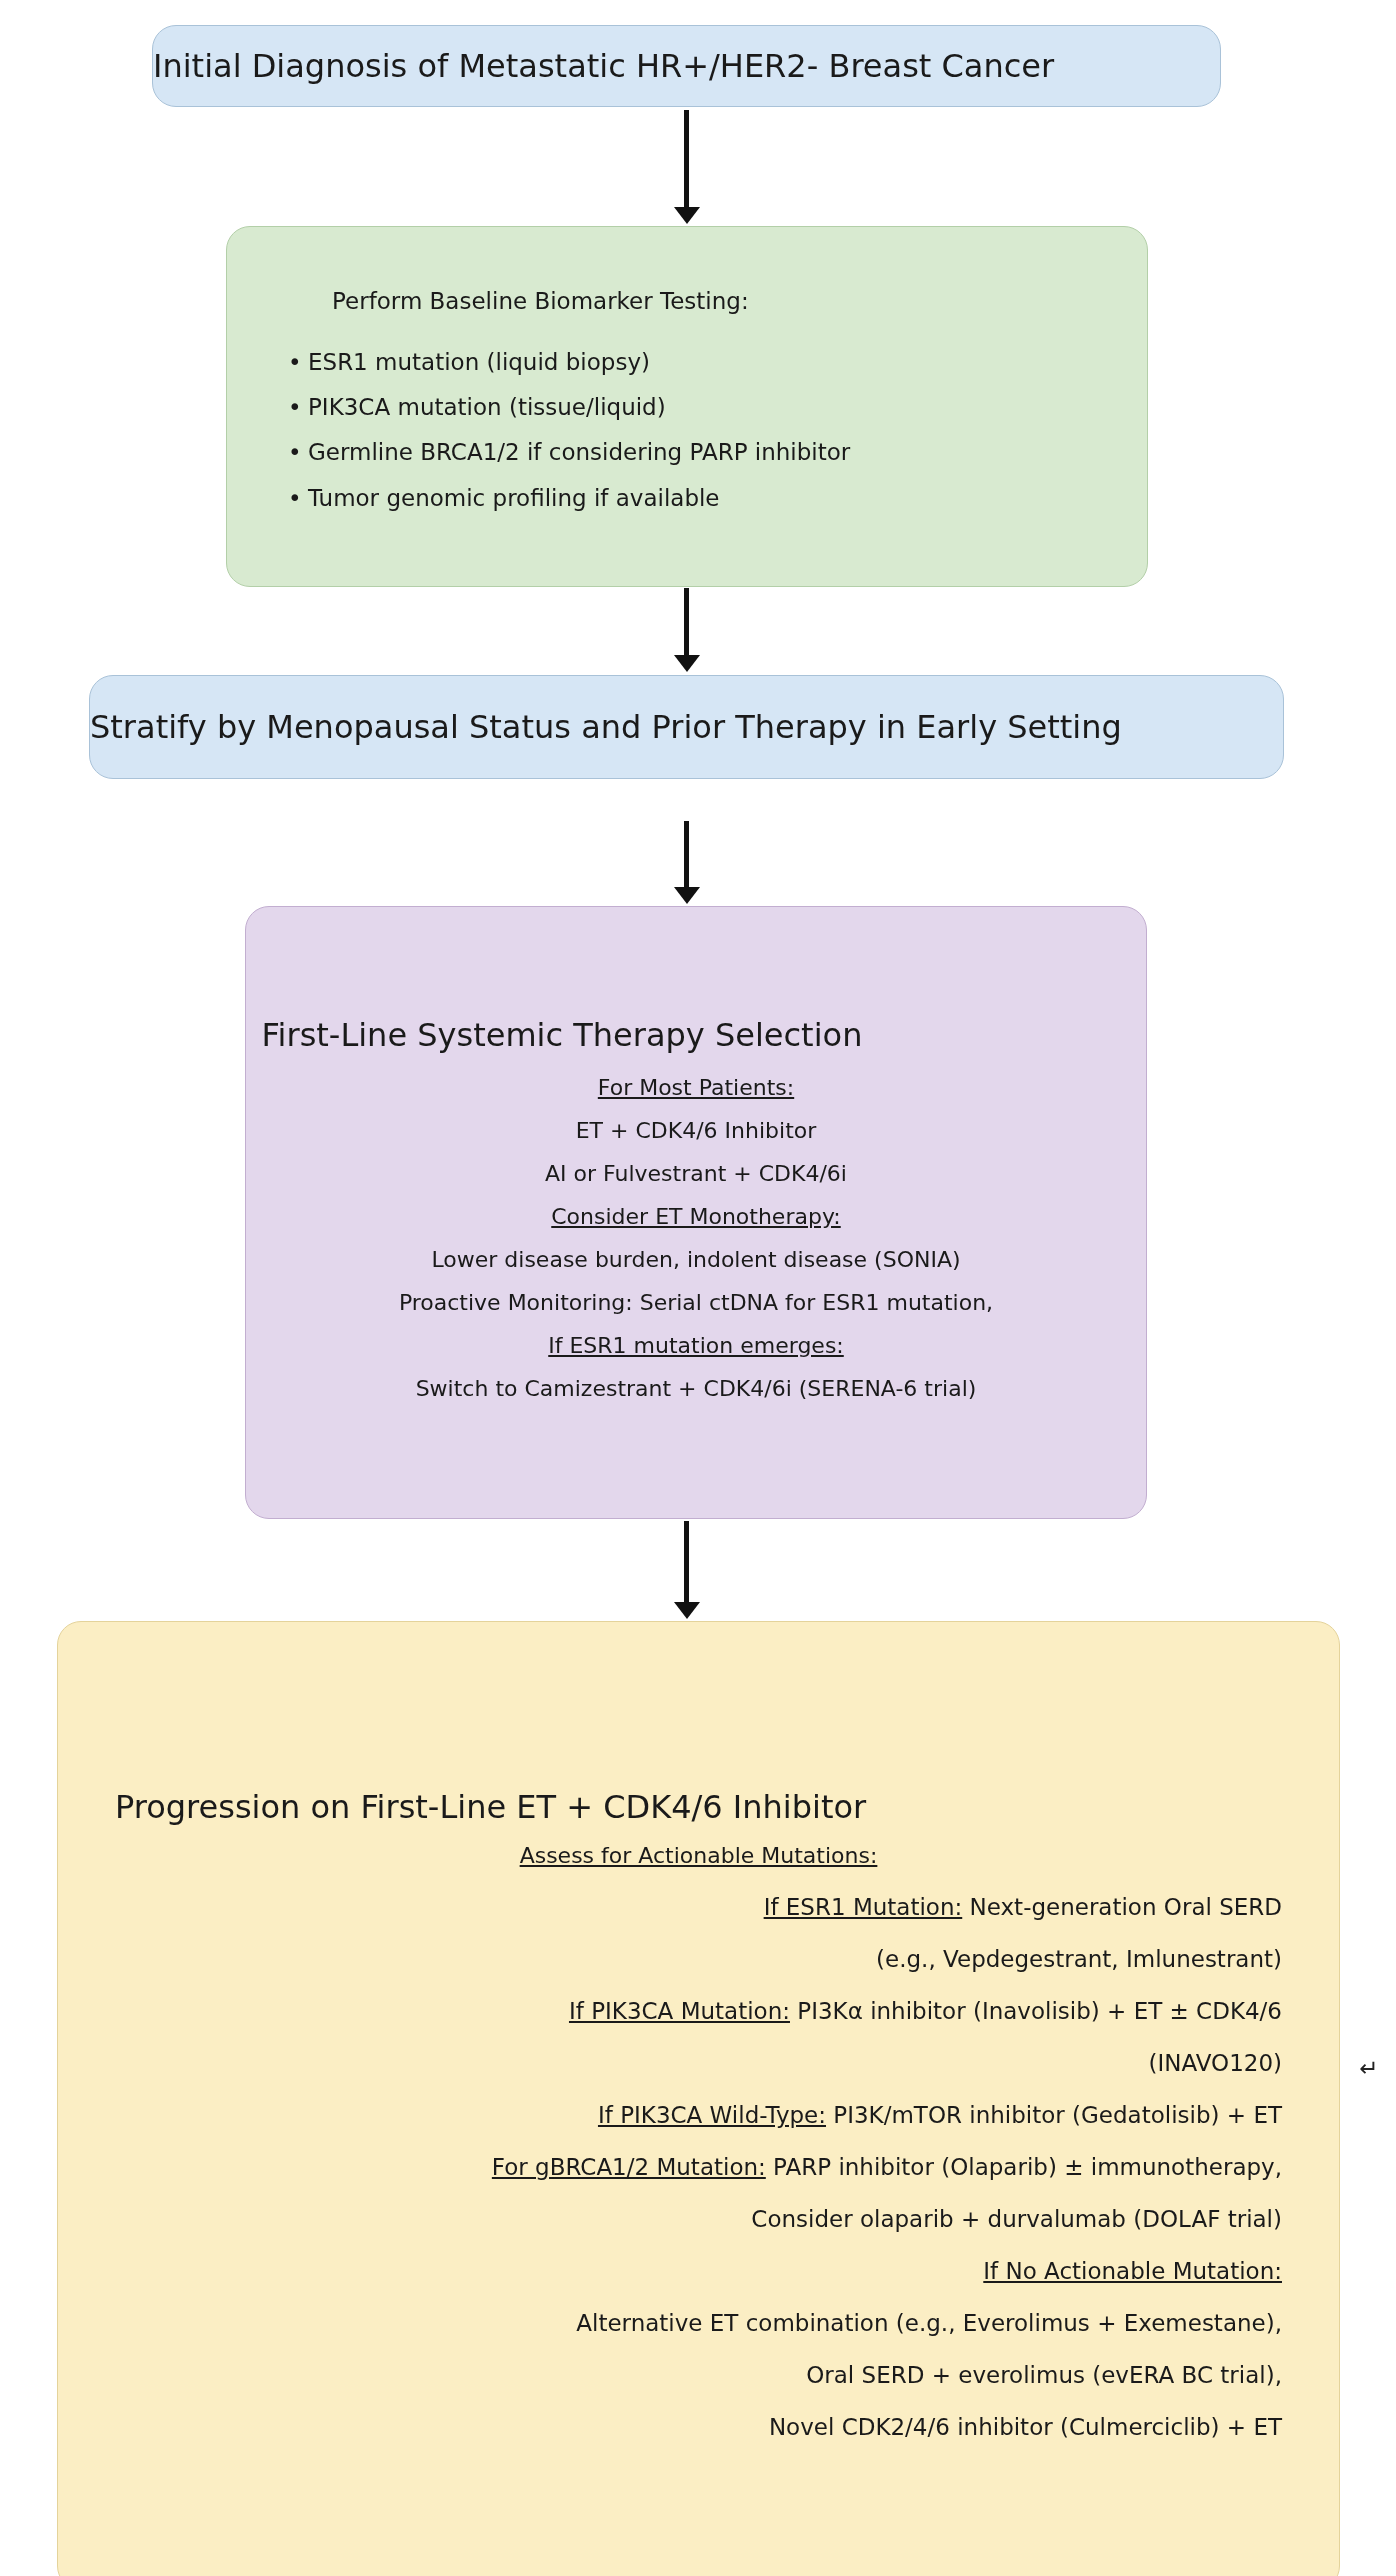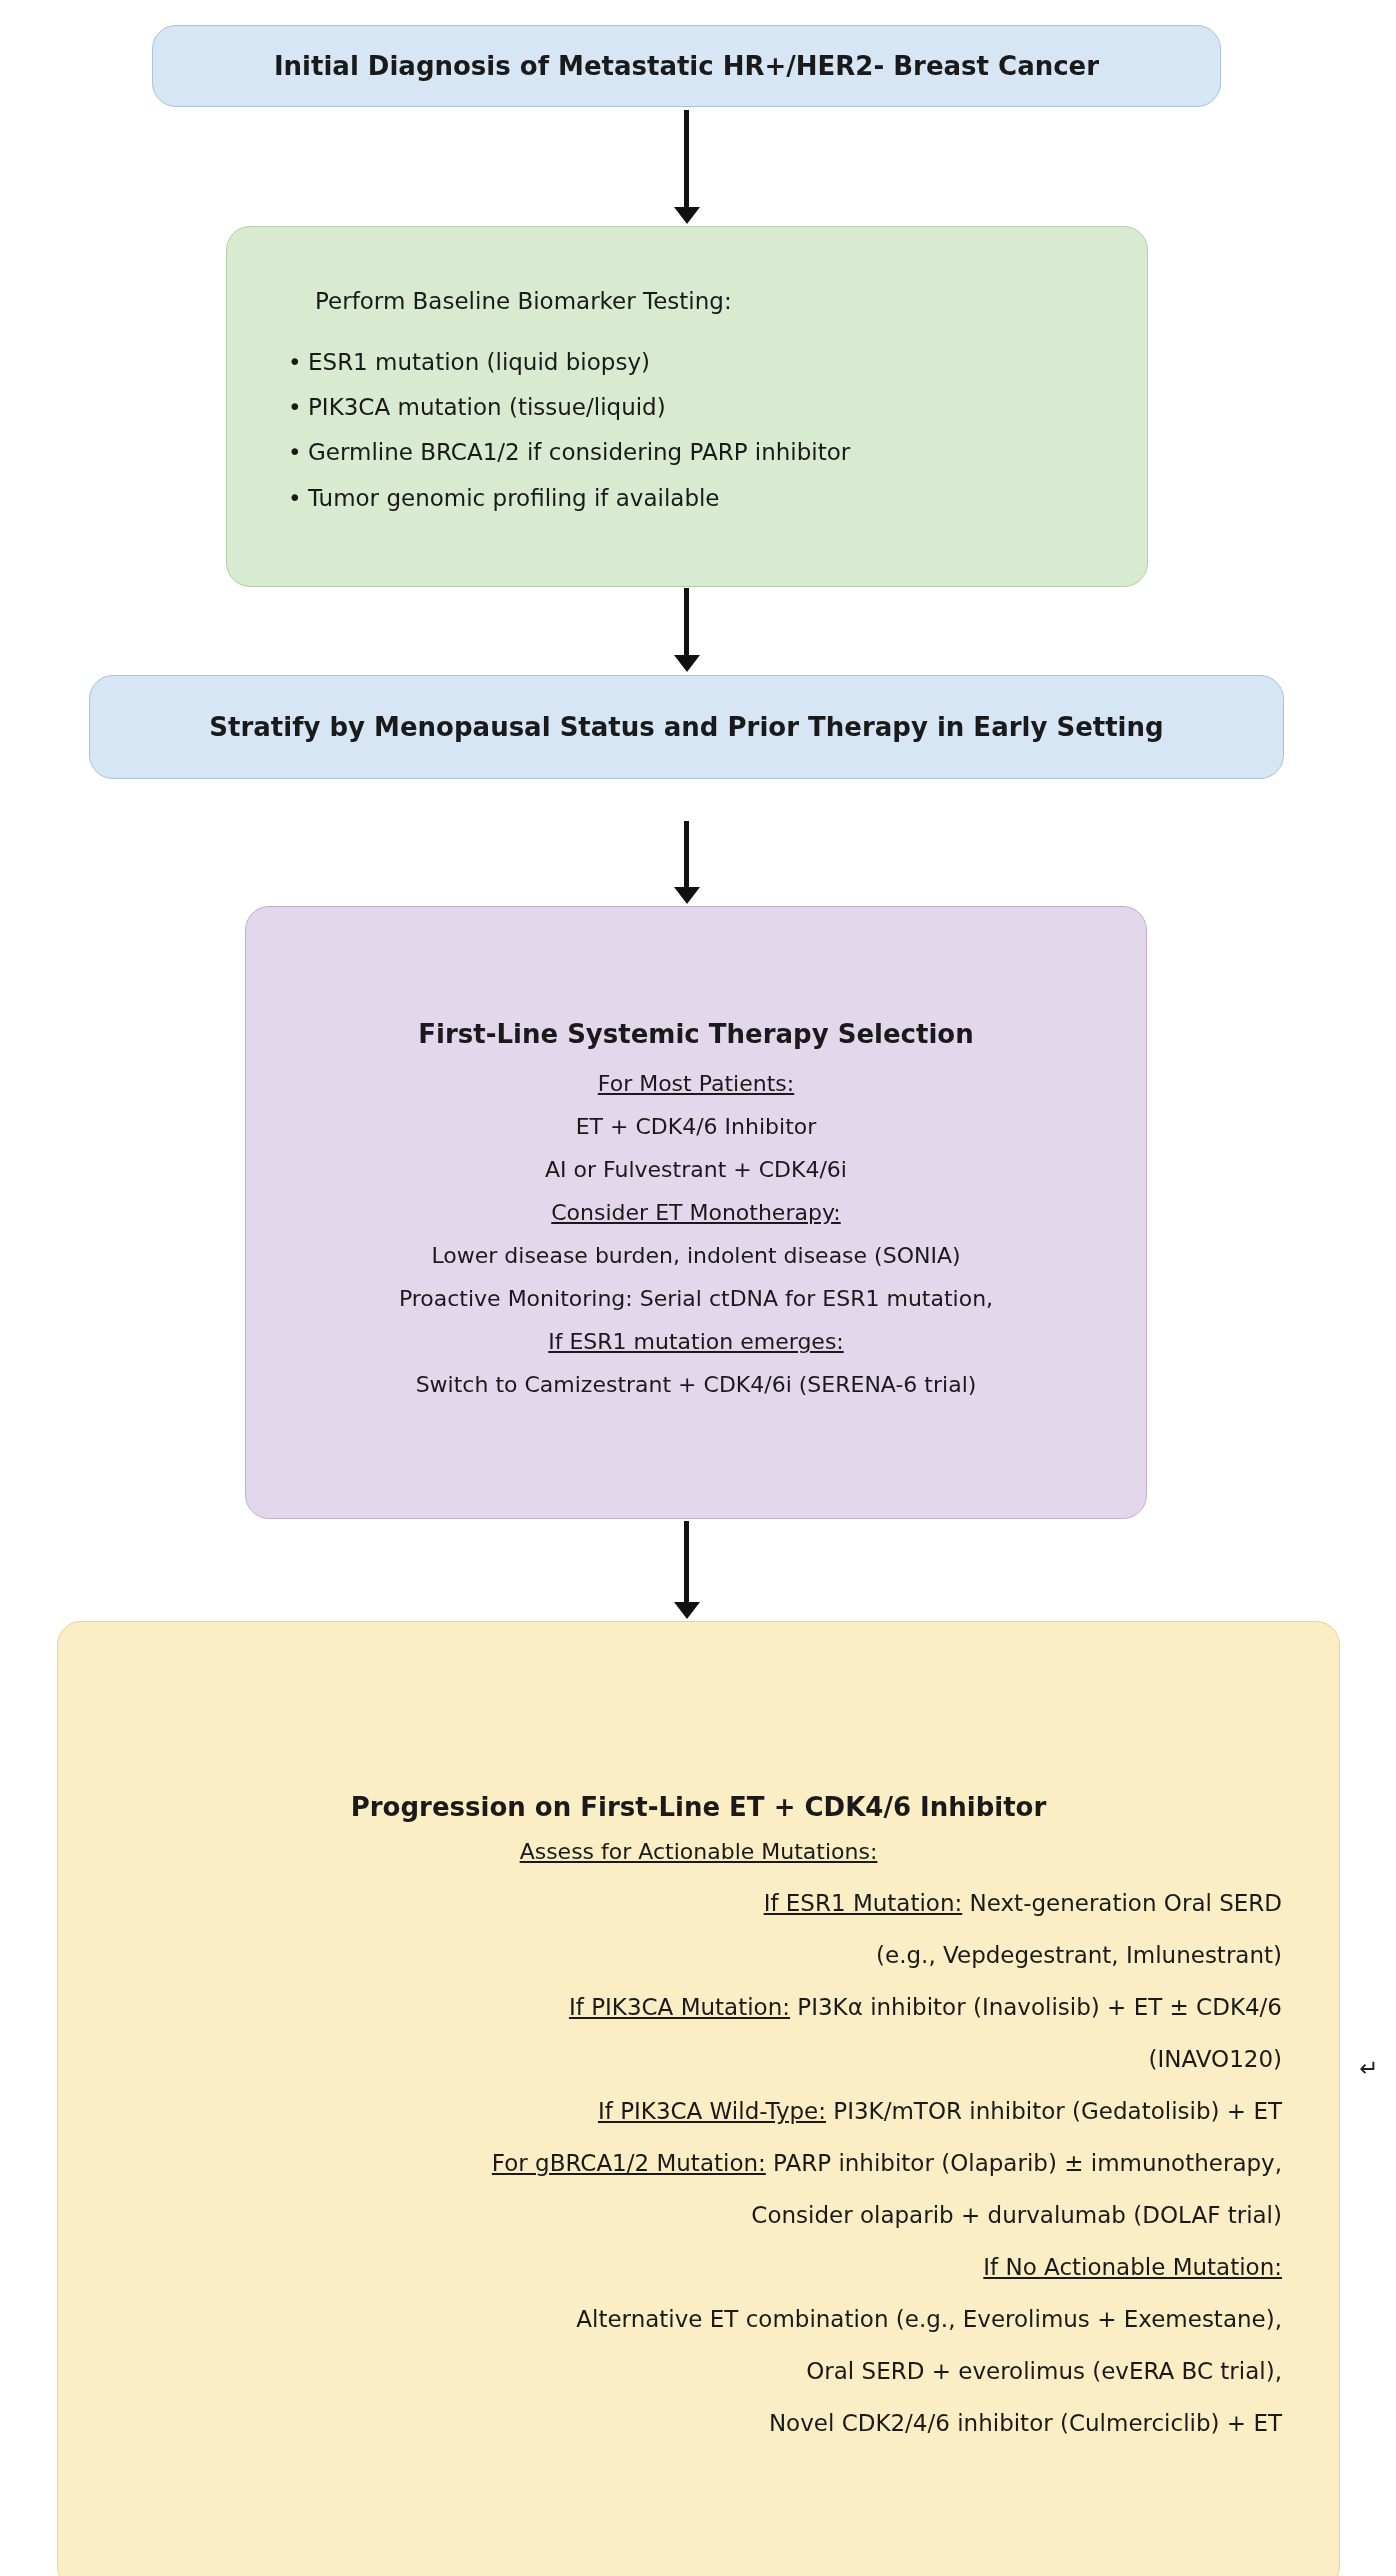--- a/index.html
+++ b/index.html
@@ -38,23 +38,23 @@
   }
   .node.purple {
     background: #e3d7ec;
     border-color: #c2aed0;
   }
   .node.yellow {
     background: #fbeec4;
     border-color: #e4d39b;
   }
   .node-title {
-    font-weight: bold;
-    text-align: center;
-    font-size: 26px;
+    font-weight: normal;
+    text-align: left;
+    font-size: 32px;
     line-height: 1.25;
   }
   .lead {
     font-size: 23px;
     line-height: 1.3;
   }
   ul.bullets {
     margin: 12px;
     padding: 0 0 0 46px;
     list-style: none;
@@ -96,20 +96,21 @@
   .node-2 {
     left: 226px;
     top: 226px;
     width: 922px;
     height: 361px;
     padding: 20.6px 0;
   }
   .node-2 .lead {
     padding-left: 88px;
     margin-bottom: 3.1px;
+    margin-left: 17px;
   }
   .node-3 {
     left: 89px;
     top: 675px;
     width: 1195px;
     height: 104px;
   }
   .node-4 {
     left: 245px;
     top: 906px;

